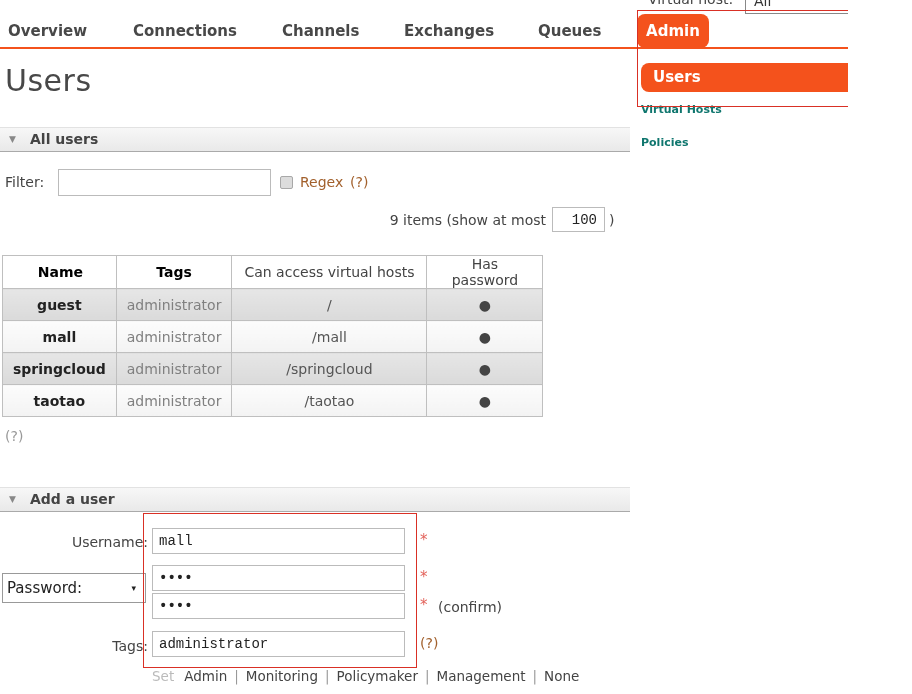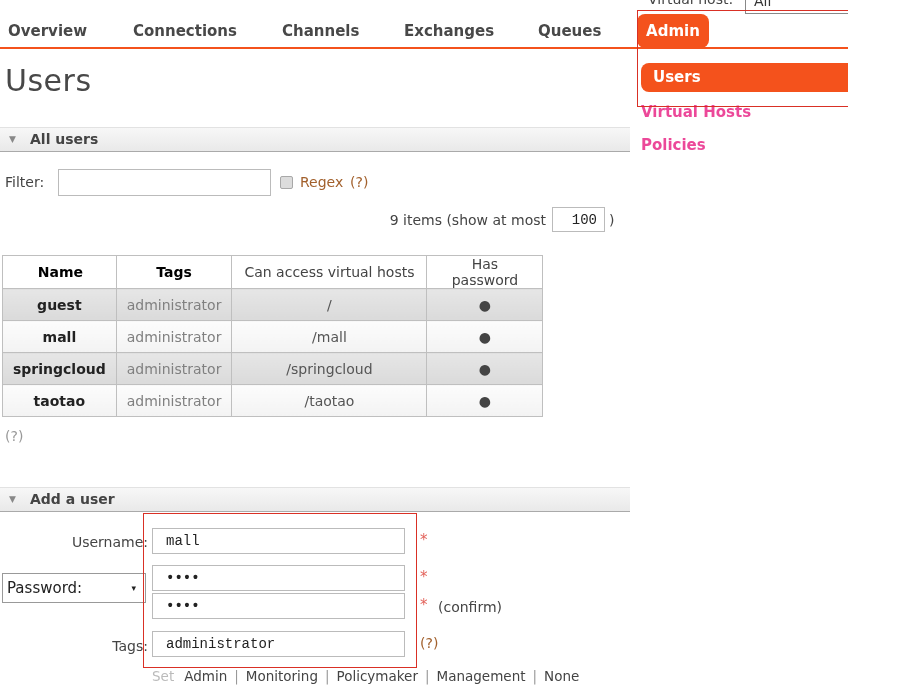--- a/index.html
+++ b/index.html
@@ -19,33 +19,33 @@
   .admin-tab { left:637px; top:14px; width:72px; height:34px; line-height:34px; text-align:center;
                background:var(--accent); color:#fff; font-size:15px; font-weight:bold; border-radius:8px; cursor:pointer; }
   .nav-rule { left:0; top:47px; width:900px; height:2px; background:var(--accent); }
 
   
   .annot { border:1px solid var(--annot); pointer-events:none; z-index:50; }
 
   
   .side-selected { left:641px; top:63px; width:254px; height:29px; line-height:29px; padding-left:12px;
                    background:var(--accent); color:#fff; font-weight:bold; font-size:15px; border-radius:8px; cursor:pointer; }
-  .side-item { left:641px; font-size:15px; font-weight:bold; color:#ec4899; cursor:pointer; }
+  .side-item { left:641px; font-size:11px; font-weight:bold; color:#0f766e; cursor:pointer; }
 
   .page-title { left:5px; top:63px; font-size:30px; color:#484848; letter-spacing:0.5px; }
 
   
   .section-bar { left:0; width:630px; height:25px; background:linear-gradient(#f7f7f7,#e9e9e9);
                  border-top:1px solid #e2e2e2; border-bottom:1px solid #aaa; }
   .section-bar .tri { position:absolute; left:9px; top:6px; font-size:9px; color:#888; cursor:pointer; }
   .section-bar .ttl { position:absolute; left:30px; top:3px; font-size:14px; font-weight:bold; color:#444; }
 
   
   .lbl { font-size:14px; color:#444; }
-  input.txt { border:1px solid #bbb; background:#fff; font-size:14px; color:#222; padding:2px 13px; }
+  input.txt { border:1px solid #bbb; background:#fff; font-size:14px; color:#222; padding:2px 6px; }
   input.mono { font-family:"Liberation Mono","DejaVu Sans Mono",monospace; }
   .chk { left:280px; top:176px; width:13px; height:13px; background:#dcdcdc; border:1px solid #a8a8a8; border-radius:2px; cursor:pointer; }
   .help-orange { color:#a2602c; cursor:pointer; }
   .help-gray { color:#999; cursor:pointer; }
 
   
   table.users { position:absolute; left:2px; top:255px; border-collapse:collapse; }
   table.users th, table.users td { border:1px solid #bfbfbf; font-size:14px; }
   table.users th { height:30px; background:#fff; font-weight:bold; color:#000; text-align:center; padding:0 10px; }
   table.users th.plain { font-weight:normal; color:#444; }

